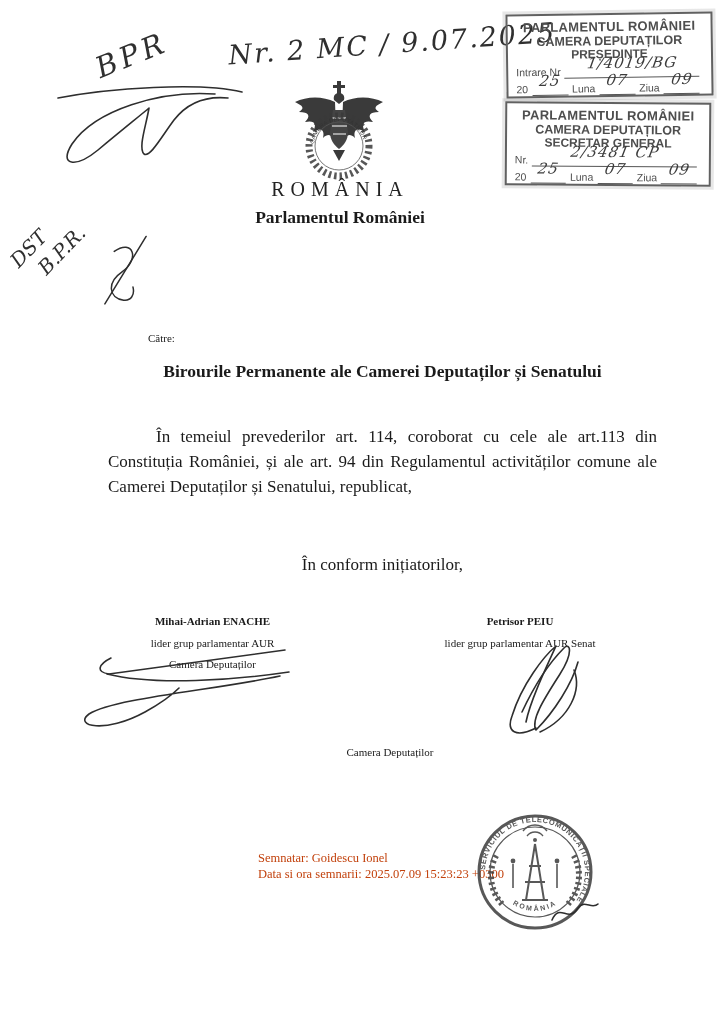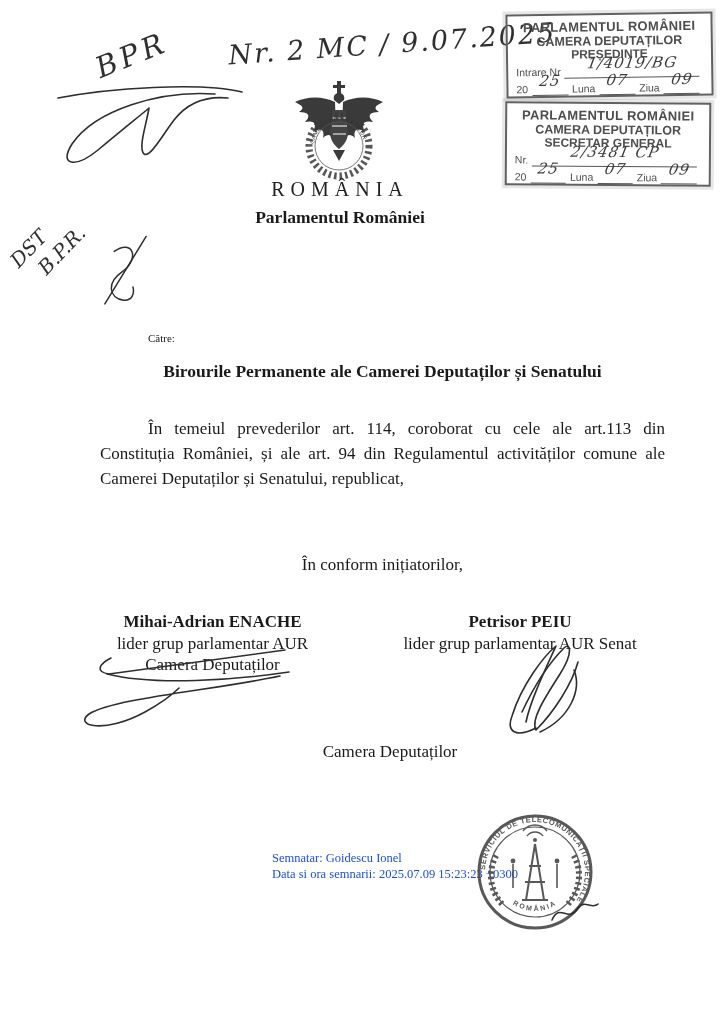--- a/index.html
+++ b/index.html
@@ -66,30 +66,30 @@
   
   .salutation{position:absolute;left:148px;top:332px;font-size:11px;}
   .addressee{
     position:absolute;left:100px;top:361px;width:565px;
     text-align:center;font-size:17.5px;font-weight:bold;
   }
   .body-text{
     position:absolute;left:100px;top:416px;width:565px;
     font-size:17px;line-height:25px;text-align:justify;
   }
-  .body-text p{margin:0;text-indent:48px;}
+  .body-text p{margin:8px;text-indent:48px;}
   .on-behalf{position:absolute;left:100px;top:555px;width:565px;text-align:center;font-size:17px;}
   
-  .sig-col{position:absolute;text-align:center;font-size:17px;line-height:21.5px;}
+  .sig-col{position:absolute;text-align:center;font-size:11px;line-height:21.5px;}
   .sig-col .sig-name{font-weight:bold;}
   .sig-left{left:85px;top:611px;width:255px;}
   .sig-right{left:385px;top:611px;width:270px;white-space:nowrap;}
   .sig-center{left:150px;top:741px;width:480px;line-height:22px;}
   
-  .digital-sig{position:absolute;left:272px;top:850px;font-size:12.5px;line-height:16px;color:#1d4ed8;}
+  .digital-sig{position:absolute;left:258px;top:850px;font-size:12.5px;line-height:16px;color:#c2410c;}
   
   .sts{position:absolute;left:472px;top:812px;opacity:.88;}
 </style>
 </head>
 <body>
 
 <div class="page">
 
   <div class="hw reg-number">Nr. 2 MC / 9.07.2025</div>
 

